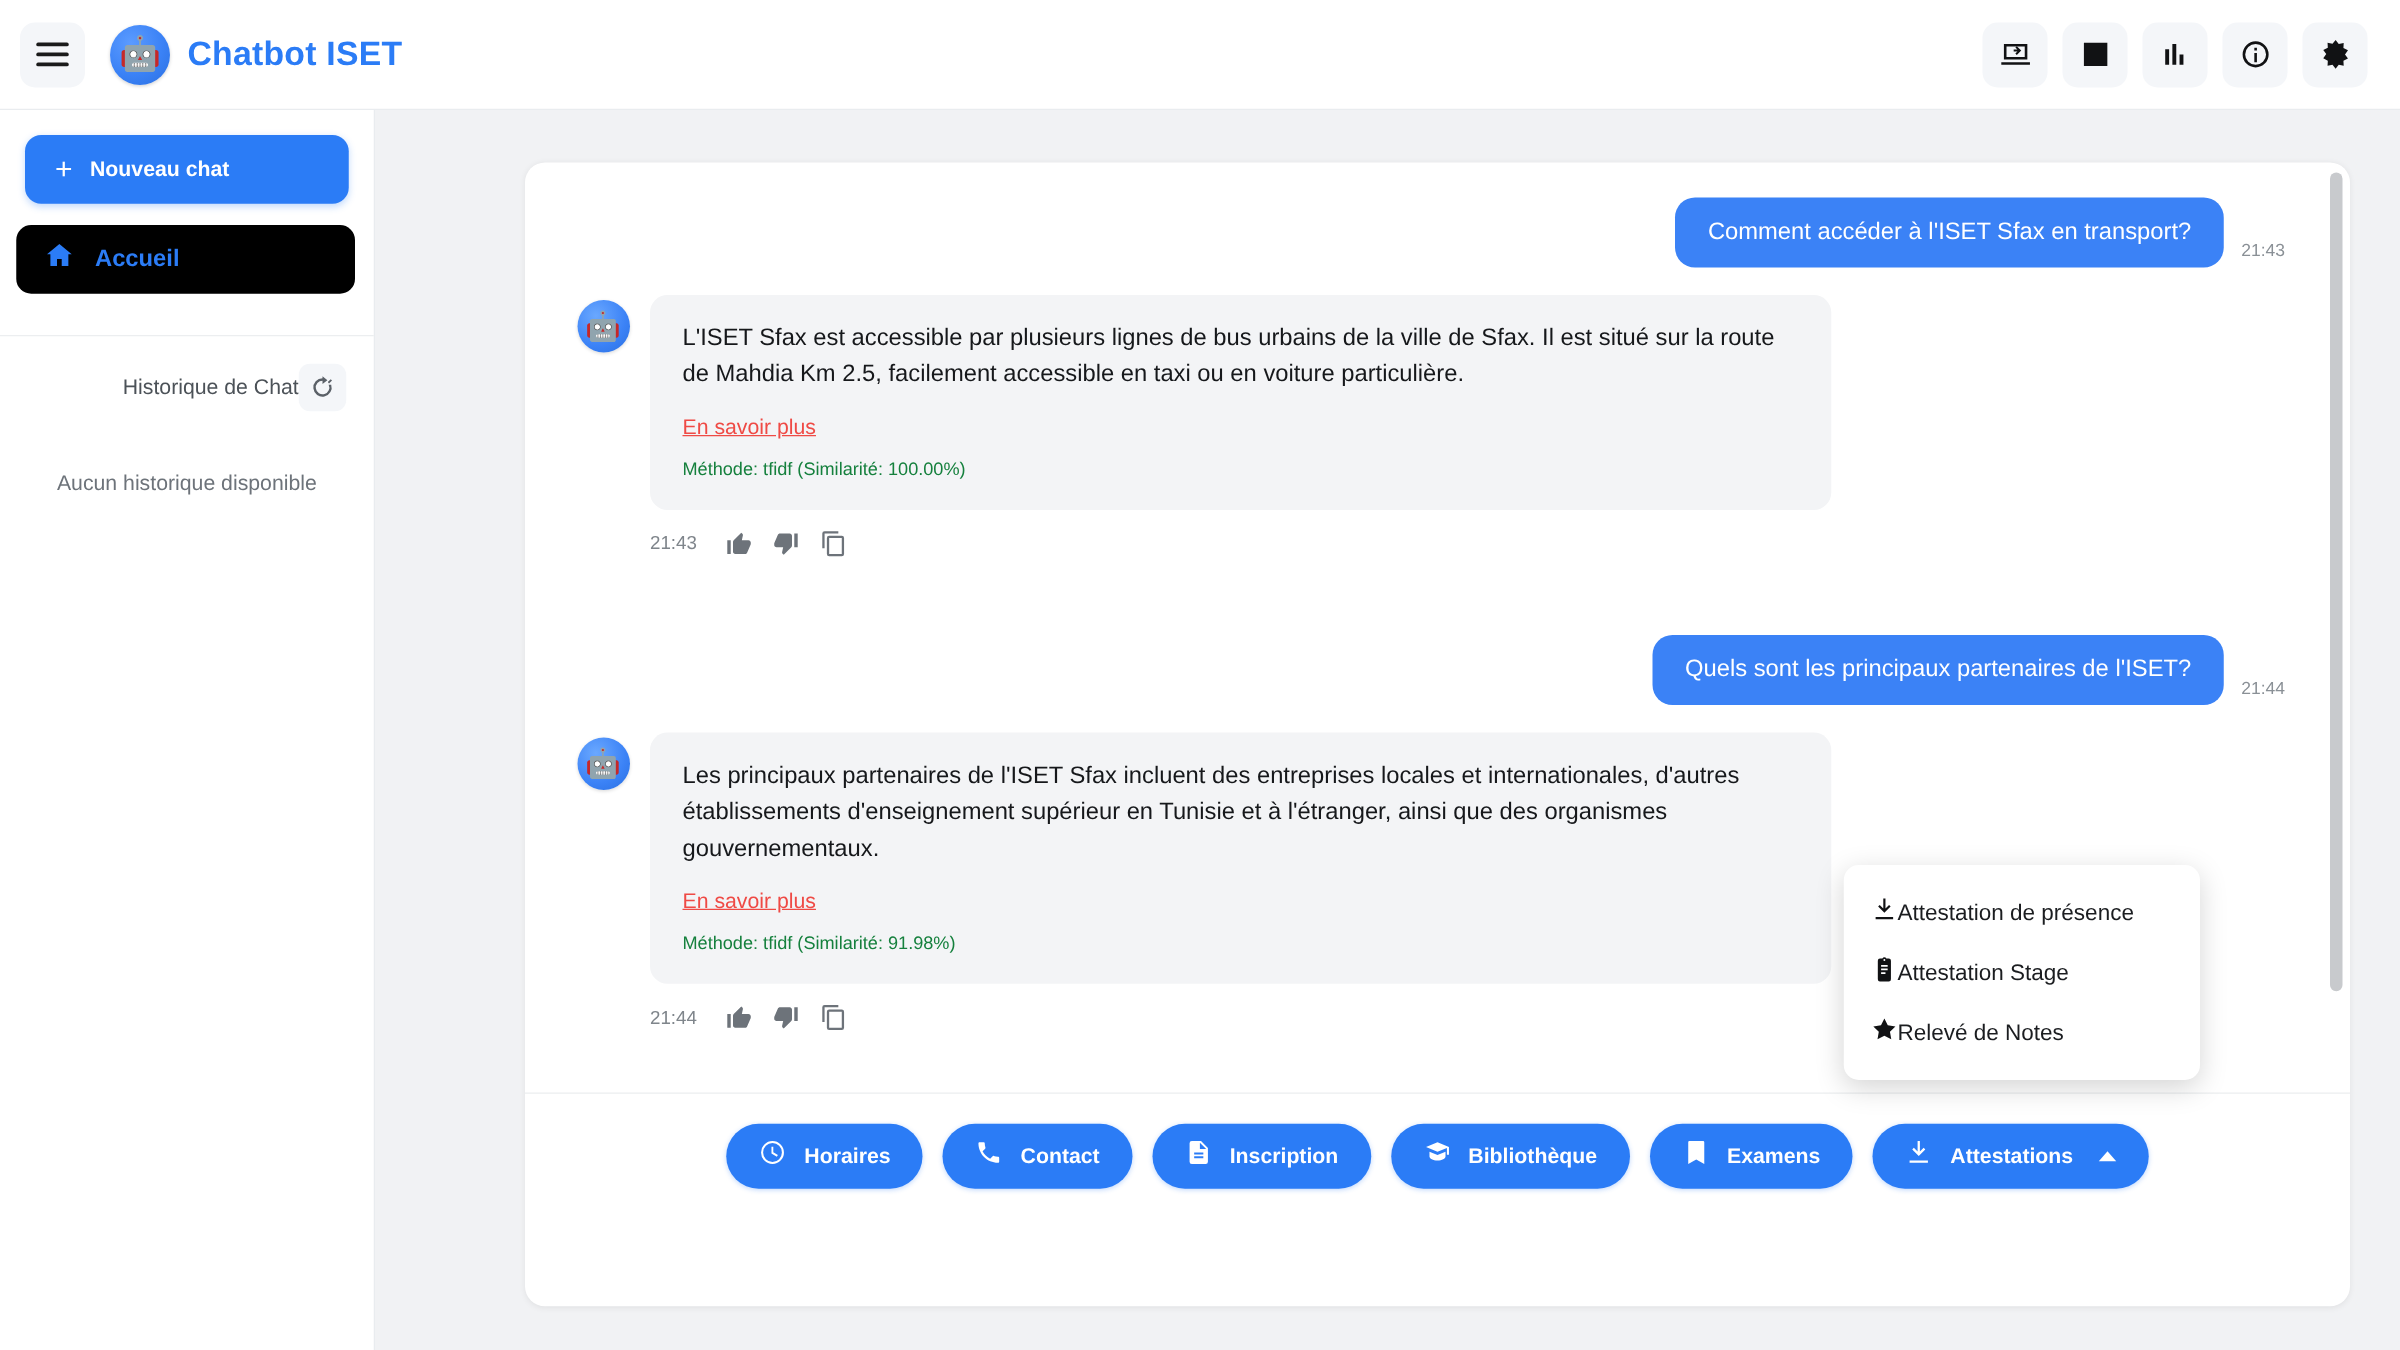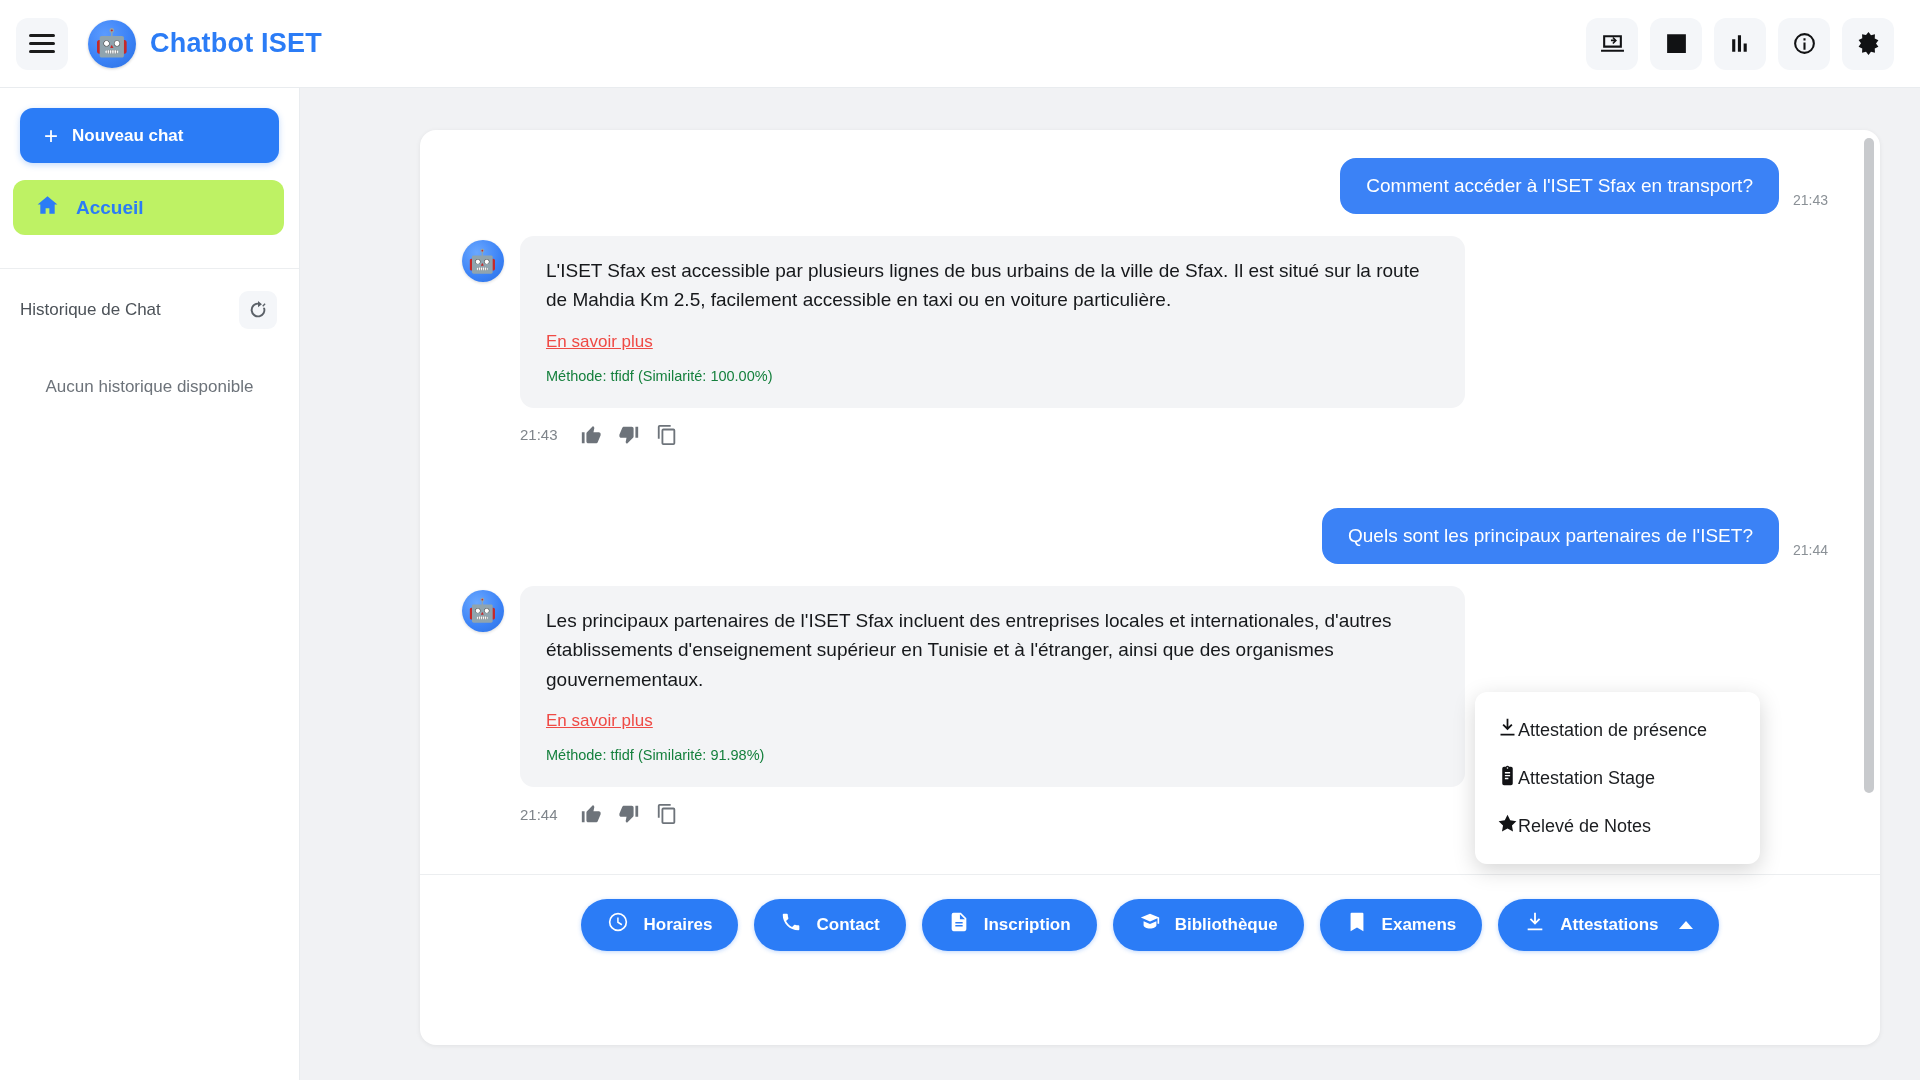--- a/index.html
+++ b/index.html
@@ -70,25 +70,25 @@
   .new-chat .plus { font-size: 24px; font-weight: normal; line-height: 1; }
   .nav-item {
     margin: 17px 15px 0 13px;
     height: 55px;
     border-radius: 12px;
     display: flex; align-items: center; gap: 16px;
     padding-left: 22px;
     cursor: pointer;
     font-size: 19px;
   }
-  .nav-item.active { background: #bef264; color: #2b7cf6; font-weight: bold; }
+  .nav-item.active { background: #000000; color: #2b7cf6; font-weight: bold; }
   .nav-item svg { width: 25px; height: 25px; fill: #2b7cf6; }
   .side-divider { margin-top: 33px; border-top: 1px solid #eceef0; }
   .hist-head {
-    display:flex; align-items:center; justify-content: space-between;
+    display:flex; align-items:center; justify-content: flex-end;
     padding: 22px 22px 0 20px;
   }
   .hist-title { font-size: 17px; color: #4c5258; }
   .hist-refresh {
     width: 38px; height: 38px; border-radius: 9px; background:#f4f6f9;
     display:flex; align-items:center; justify-content:center; cursor:pointer;
   }
   .hist-refresh svg { width: 22px; height: 22px; fill:#5b6168; }
   .hist-empty { text-align:center; margin-top: 48px; font-size: 17px; color: #6d737a; }
 

